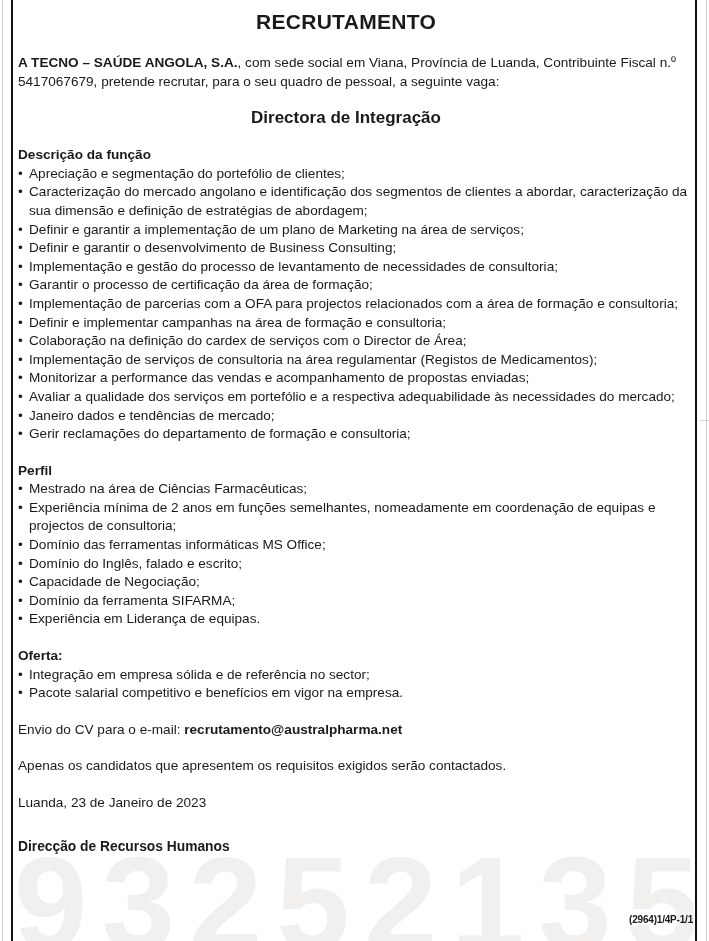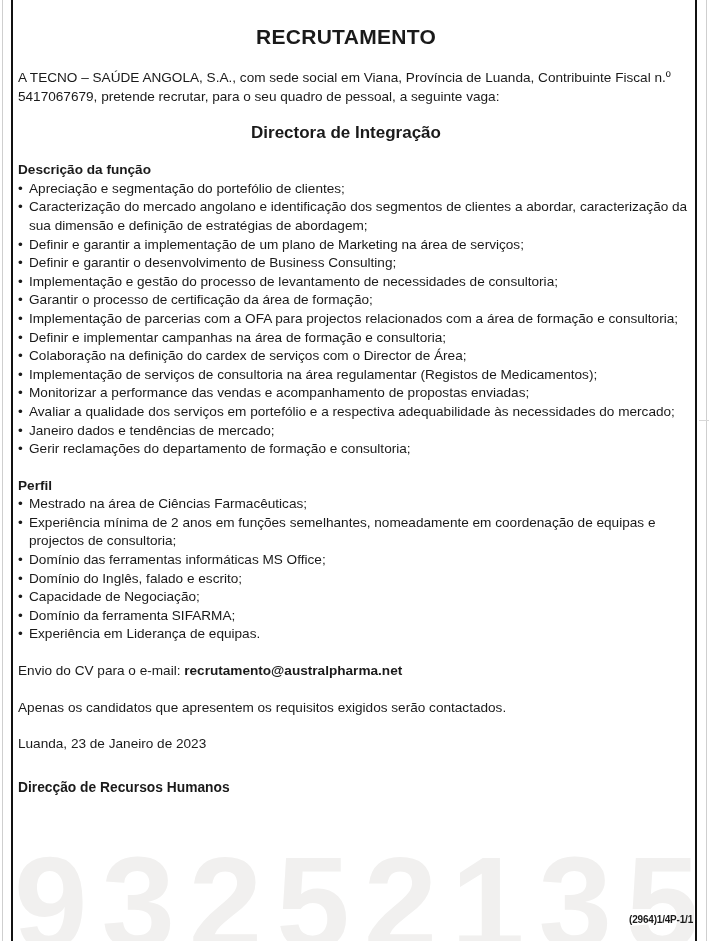--- a/index.html
+++ b/index.html
@@ -76,40 +76,39 @@
     user-select: none;
     pointer-events: none;
   }
 
   .content {
     position: absolute;
     left: 18px;
     top: 0;
     width: 672px;
     height: 852px;
-    margin-top: 15px;
   }
 
   .doc-title {
     text-align: center;
     font-size: 21px;
     font-weight: bold;
     letter-spacing: 0.3px;
     margin: 10px 0 0 0;
     padding-right: 16px;
   }
 
   .intro {
     font-size: 13.6px;
     line-height: 18.6px;
     margin-top: 20px;
     text-align: left;
     padding-right: 4px;
   }
-  .intro b { font-weight: normal; }
+  .intro b { font-weight: bold; }
 
   .job-title {
     text-align: center;
     font-size: 17px;
     font-weight: bold;
     margin-top: 17px;
     padding-right: 16px;
   }
 
   .section { margin-top: 18px; }
@@ -208,20 +207,27 @@
         <li>Mestrado na área de Ciências Farmacêuticas;</li>
         <li>Experiência mínima de 2 anos em funções semelhantes, nomeadamente em coordenação de equipas e projectos de consultoria;</li>
         <li>Domínio das ferramentas informáticas MS Office;</li>
         <li>Domínio do Inglês, falado e escrito;</li>
         <li>Capacidade de Negociação;</li>
         <li>Domínio da ferramenta SIFARMA;</li>
         <li>Experiência em Liderança de equipas.</li>
       </ul>
     </div>
 
+    <div class="section">
+      <div class="section-heading">Oferta:</div>
+      <ul class="bullets">
+        <li>Integração em empresa sólida e de referência no sector;</li>
+        <li>Pacote salarial competitivo e benefícios em vigor na empresa.</li>
+      </ul>
+    </div>
 
     <p class="para"><span>Envio do CV para o e-mail: </span><b>recrutamento@australpharma.net</b></p>
 
     <p class="para">Apenas os candidatos que apresentem os requisitos exigidos serão contactados.</p>
 
     <p class="para">Luanda, 23 de Janeiro de 2023</p>
 
     <div class="signature">Direcção de Recursos Humanos</div>
 
   </div>

